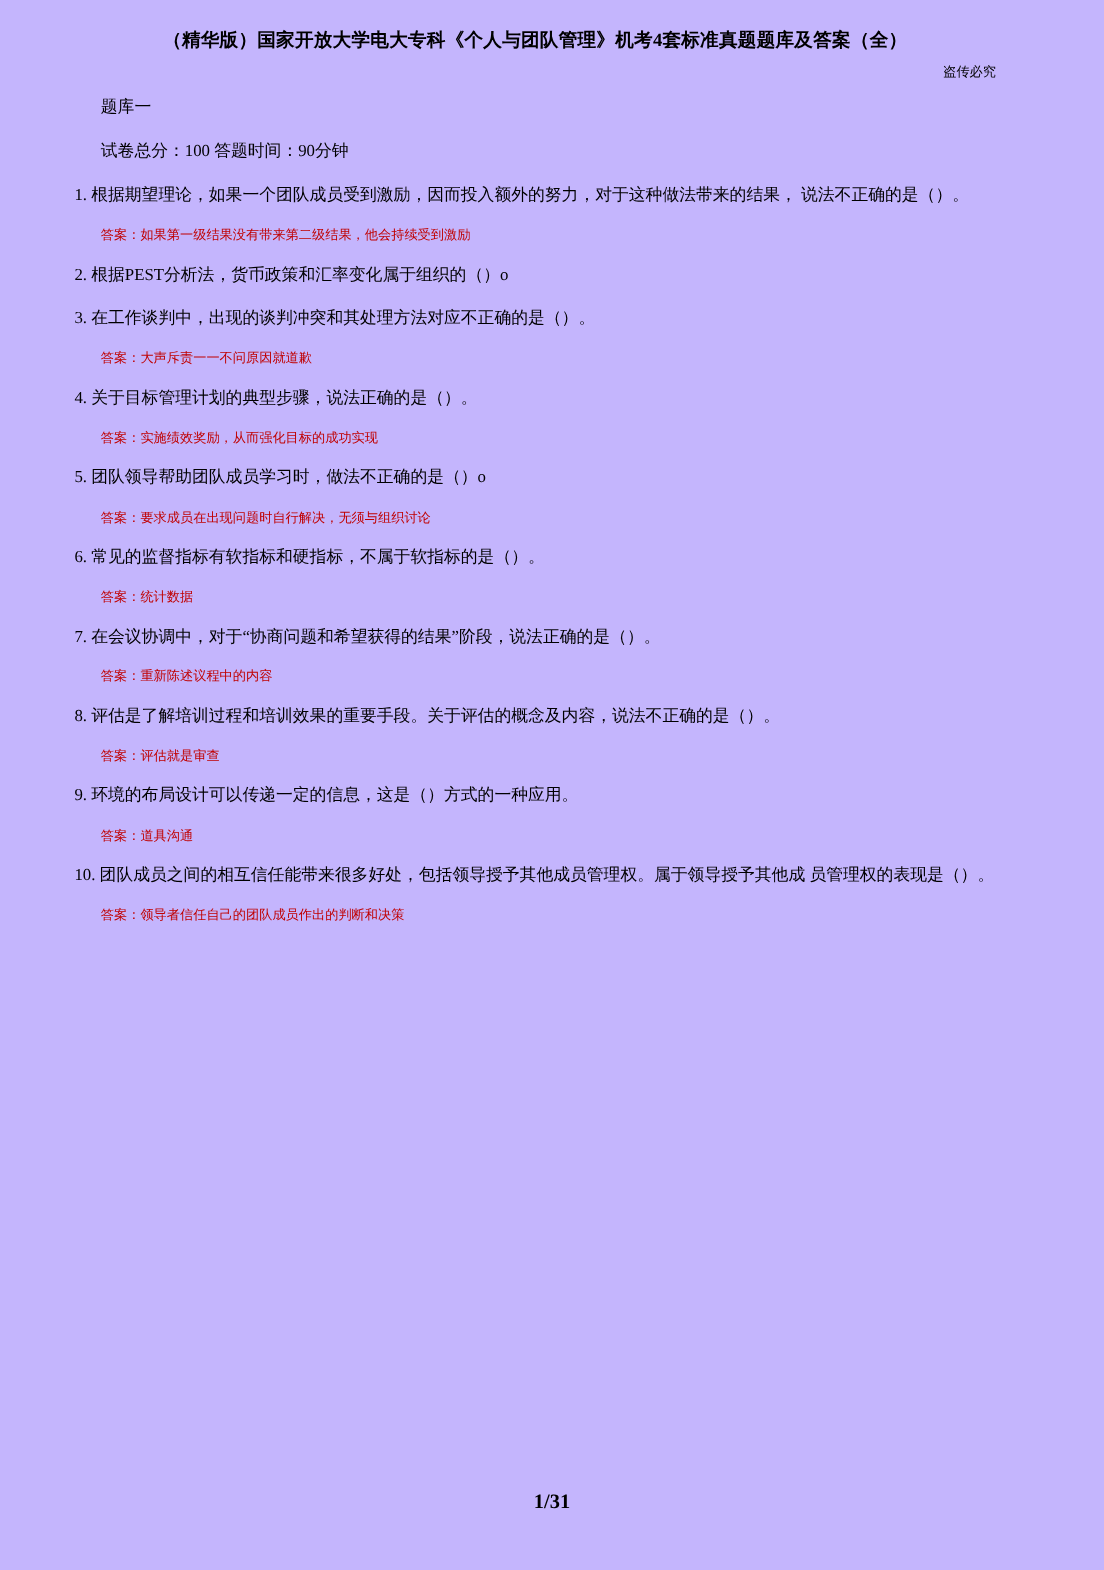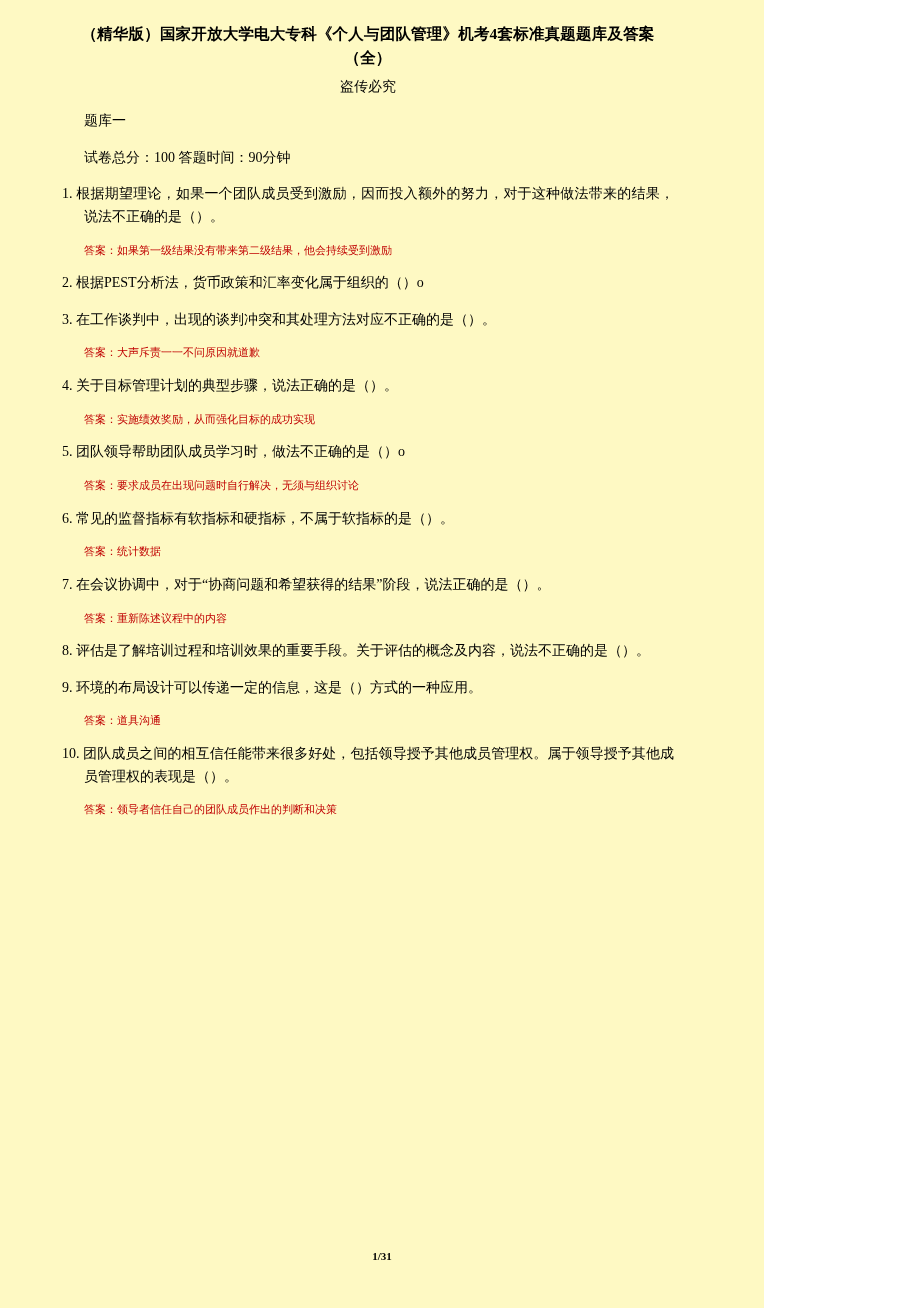--- a/index.html
+++ b/index.html
@@ -5,40 +5,40 @@
   html, body {
     margin: 0;
     padding: 0;
     background: #ffffff;
   }
   body {
     font-family: "Liberation Serif", "DejaVu Serif", serif;
     color: #000000;
   }
   .page {
-    width: 764px;
+    width: 920px;
     height: 1308px;
     position: relative;
-    background: #fef9c3;
+    background: #c4b5fd;
     box-sizing: border-box;
     padding: 22px 90px 0 62px;
     overflow: hidden;
   }
   .doc-title {
     font-size: 15.5px;
     font-weight: bold;
     text-align: center;
     line-height: 1.55;
     letter-spacing: 0.2px;
     margin: 0 0 2px 0;
     padding: 0 4px;
   }
   .center-line {
-    text-align: center;
-    font-size: 14px;
+    text-align: right;
+    font-size: 11px;
     line-height: 2.2;
     margin: 0;
   }
   .para {
     font-size: 14px;
     line-height: 1.62;
     margin: 0;
     padding: 7px 0 7px 0;
     text-align: justify;
   }
@@ -56,21 +56,21 @@
   .hang {
     padding-left: 22px;
     text-indent: -22px;
   }
   .footer {
     position: absolute;
     left: 0;
     right: 0;
     bottom: 46px;
     text-align: center;
-    font-size: 11px;
+    font-size: 17px;
     font-weight: bold;
     font-family: "Liberation Serif", serif;
   }
 </style>
 </head>
 <body>
 
 <div class="page">
 
   <div class="doc-title">（精华版）国家开放大学电大专科《个人与团队管理》机考4套标准真题题库及答案（全）</div>
@@ -97,20 +97,21 @@
   <div class="para hang">5.  团队领导帮助团队成员学习时，做法不正确的是（）o</div>
   <div class="answer">答案：要求成员在出现问题时自行解决，无须与组织讨论</div>
 
   <div class="para hang">6.  常见的监督指标有软指标和硬指标，不属于软指标的是（）。</div>
   <div class="answer">答案：统计数据</div>
 
   <div class="para hang">7.  在会议协调中，对于“协商问题和希望获得的结果”阶段，说法正确的是（）。</div>
   <div class="answer">答案：重新陈述议程中的内容</div>
 
   <div class="para hang">8.  评估是了解培训过程和培训效果的重要手段。关于评估的概念及内容，说法不正确的是（）。</div>
+  <div class="answer">答案：评估就是审查</div>
 
   <div class="para hang">9.  环境的布局设计可以传递一定的信息，这是（）方式的一种应用。</div>
   <div class="answer">答案：道具沟通</div>
 
   <div class="para hang">10.  团队成员之间的相互信任能带来很多好处，包括领导授予其他成员管理权。属于领导授予其他成  员管理权的表现是（）。</div>
   <div class="answer">答案：领导者信任自己的团队成员作出的判断和决策</div>
 
 
   <div class="footer">1/31</div>
 

